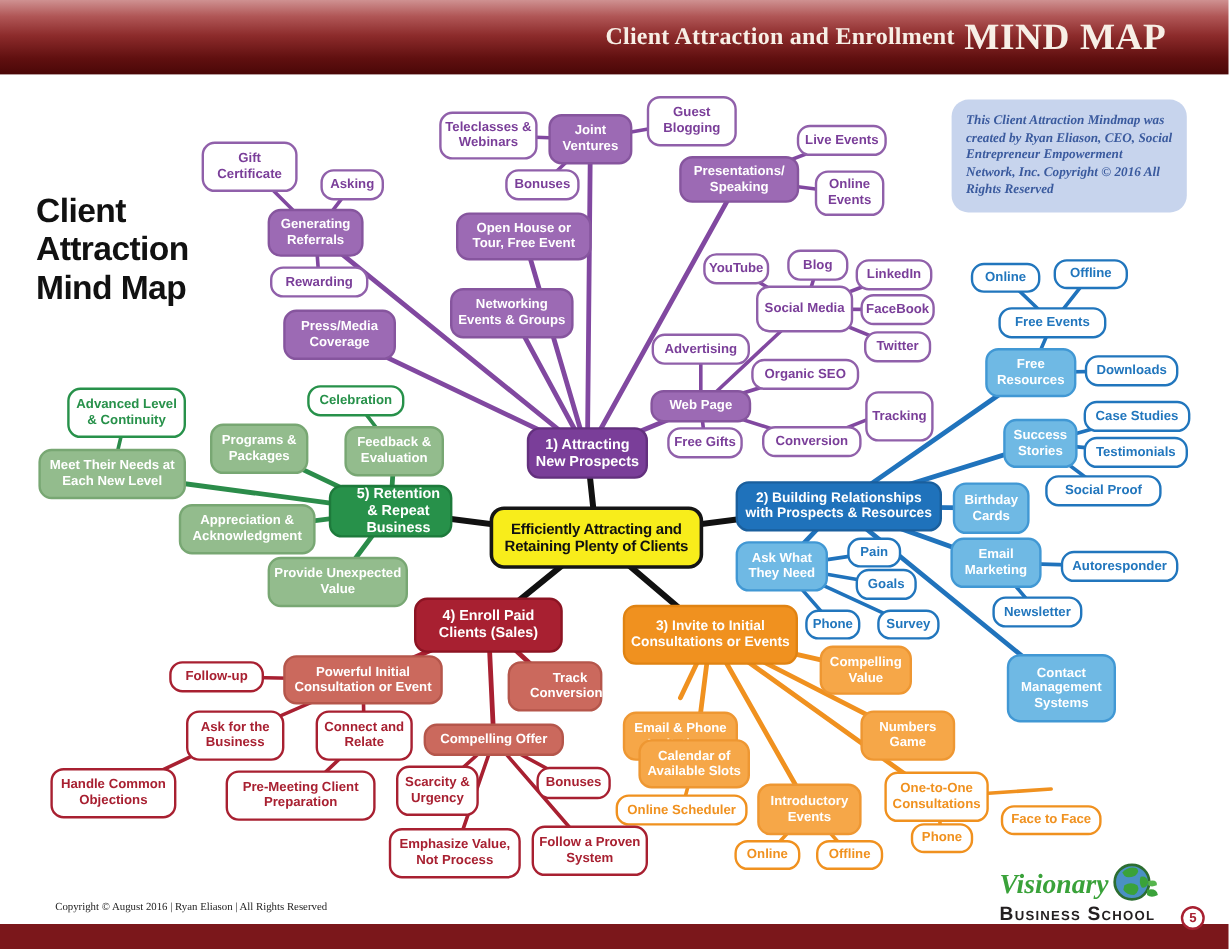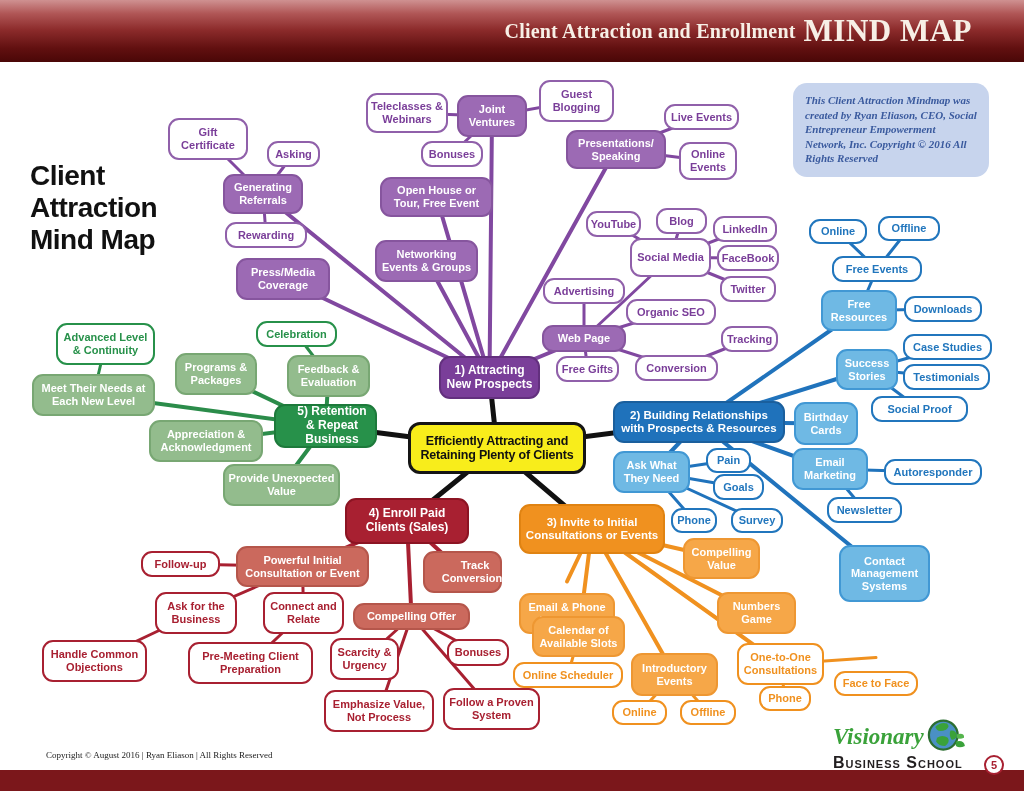--- a/index.html
+++ b/index.html
@@ -177,21 +177,21 @@
       <div class="node pf" style="left: 375px; top: 240px; width: 103px; height: 42px;">Networking Events &amp; Groups</div>
       <div class="node po" style="left: 586px; top: 211px; width: 55px; height: 26px;">YouTube</div>
       <div class="node po" style="left: 656px; top: 208px; width: 51px; height: 26px;">Blog</div>
       <div class="node po" style="left: 713px; top: 216px; width: 64px; height: 26px;">LinkedIn</div>
       <div class="node po" style="left: 630px; top: 238px; width: 81px; height: 39px;">Social Media</div>
       <div class="node po" style="left: 717px; top: 245px; width: 62px; height: 26px;">FaceBook</div>
       <div class="node po" style="left: 720px; top: 276px; width: 56px; height: 26px;">Twitter</div>
       <div class="node po" style="left: 543px; top: 278px; width: 82px; height: 26px;">Advertising</div>
       <div class="node po" style="left: 626px; top: 299px; width: 90px; height: 26px;">Organic SEO</div>
       <div class="node pf" style="left: 542px; top: 325px; width: 84px; height: 27px;">Web Page</div>
-      <div class="node po" style="left: 721px; top: 326px; width: 57px; height: 26px;">Tracking</div>
+      <div class="node po" style="left: 721px; top: 326px; width: 57px; height: 42px;">Tracking</div>
       <div class="node po" style="left: 556px; top: 356px; width: 63px; height: 26px;">Free Gifts</div>
       <div class="node po" style="left: 635px; top: 355px; width: 83px; height: 26px;">Conversion</div>
       <div class="node bm" style="left: 613px; top: 401px; width: 172px; height: 42px;">2) Building Relationships with Prospects &amp; Resources</div>
       <div class="node bo" style="left: 809px; top: 219px; width: 58px; height: 25px;">Online</div>
       <div class="node bo" style="left: 878px; top: 216px; width: 62px; height: 25px;">Offline</div>
       <div class="node bo" style="left: 832px; top: 256px; width: 90px; height: 26px;">Free Events</div>
       <div class="node bf" style="left: 821px; top: 290px; width: 76px; height: 41px;">Free Resources</div>
       <div class="node bo" style="left: 904px; top: 296px; width: 78px; height: 26px;">Downloads</div>
       <div class="node bf" style="left: 836px; top: 349px; width: 62px; height: 41px;">Success Stories</div>
       <div class="node bo" style="left: 903px; top: 334px; width: 89px; height: 26px;">Case Studies</div>

